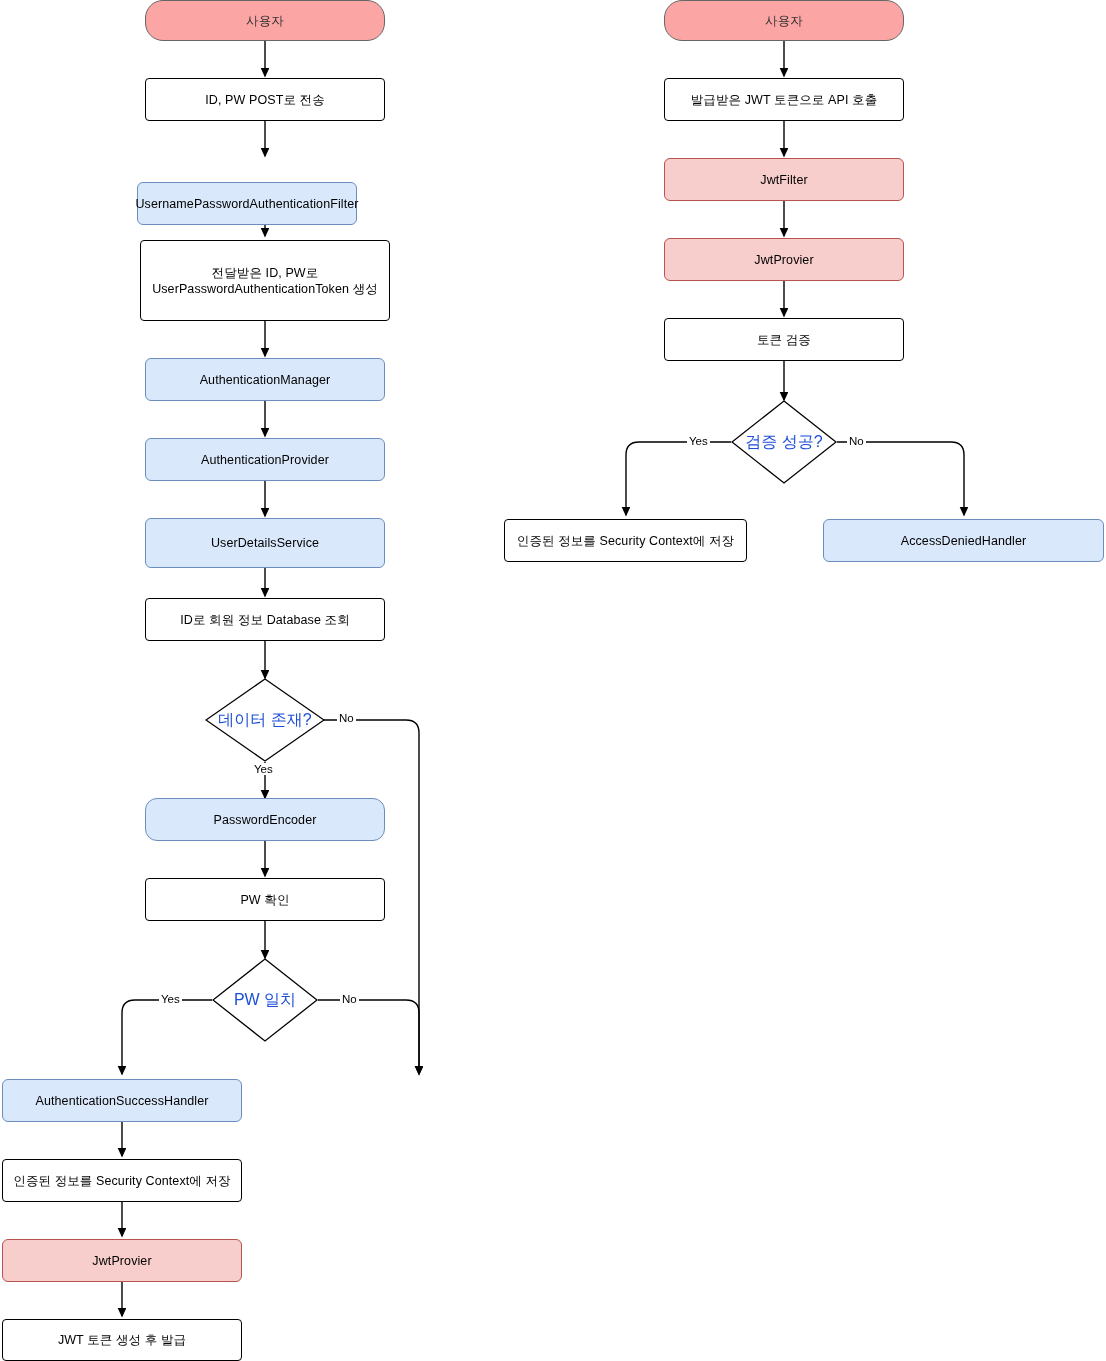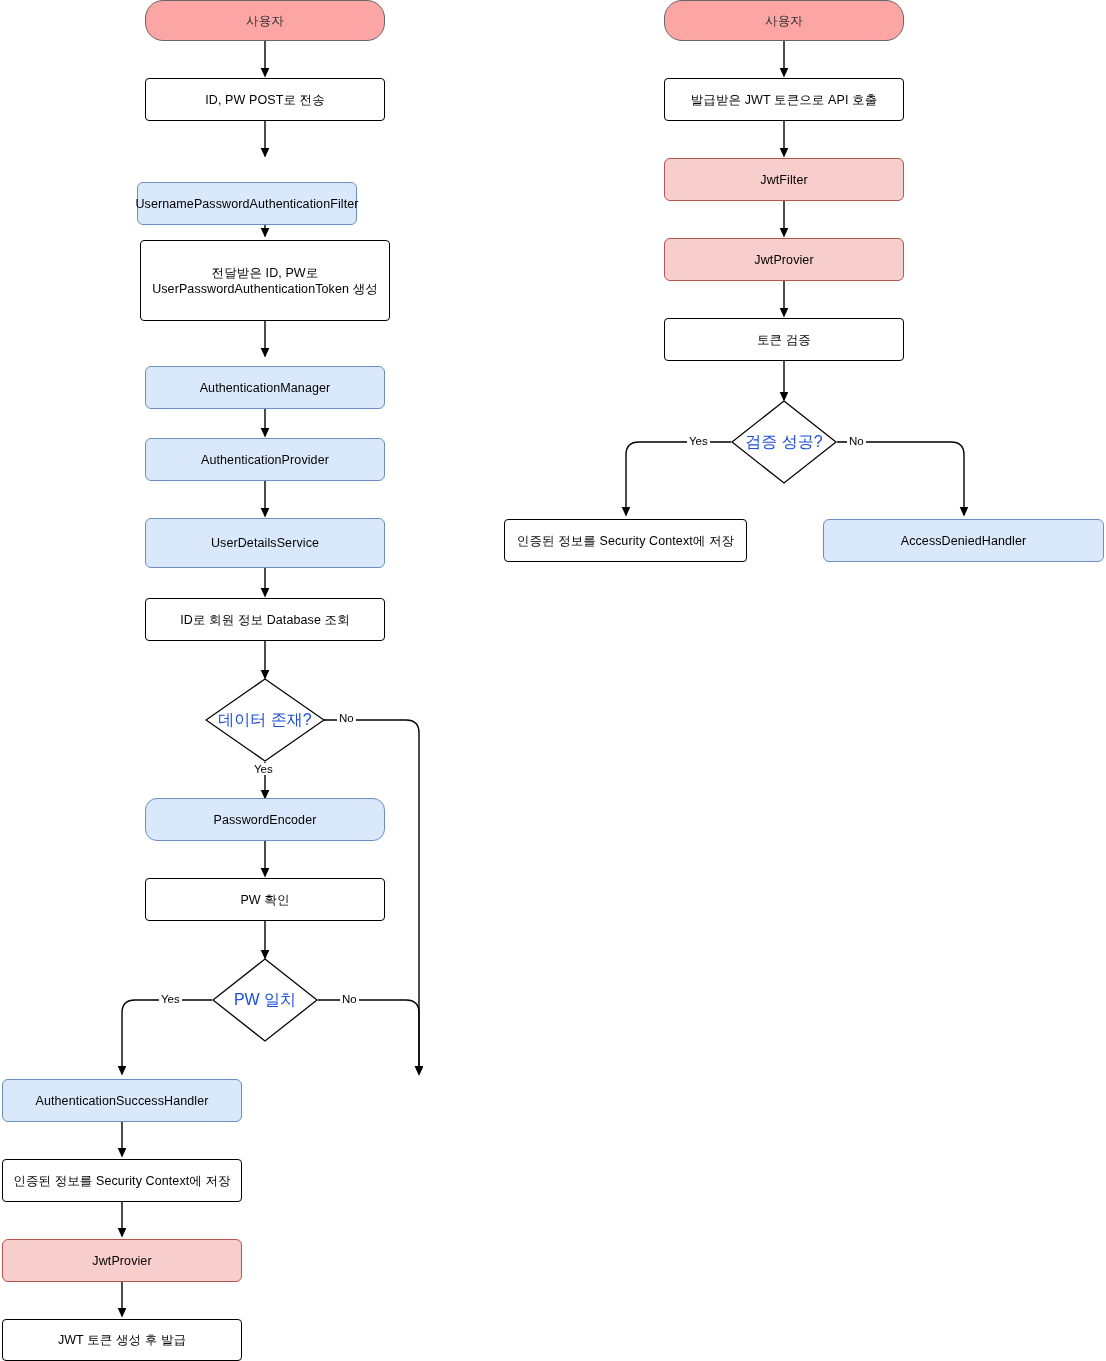--- a/index.html
+++ b/index.html
@@ -137,21 +137,21 @@
 
   <div class="node gray" style="left:145px; top:0px; width:240px; height:41px;">사용자</div>
 
   <div class="node rect" style="left:145px; top:78px; width:240px; height:43px;">ID, PW POST로 전송</div>
 
   <div class="node blue" style="left:137px; top:158px; width:220px; height:43px;margin-top:24px;">UsernamePasswordAuthenticationFilter</div>
 
   <div class="node rect" style="left:140px; top:240px; width:250px; height:81px;text-align:center;">전달받은 ID, PW로
 UserPasswordAuthenticationToken 생성</div>
 
-  <div class="node blue" style="left:145px; top:358px; width:240px; height:43px;margin-top:8px;">AuthenticationManager</div>
+  <div class="node blue" style="left:145px; top:358px; width:240px; height:43px;">AuthenticationManager</div>
 
   <div class="node blue" style="left:145px; top:438px; width:240px; height:43px;">AuthenticationProvider</div>
 
   <div class="node blue" style="left:145px; top:518px; width:240px; height:50px;">UserDetailsService</div>
 
   <div class="node rect" style="left:145px; top:598px; width:240px; height:43px;">ID로 회원 정보 Database 조회</div>
 
   <div class="diamond" style="left:205px; top:678px; width:120px; height:84px;">
     <svg width="120" height="84" viewBox="0 0 120 84" xmlns="http://www.w3.org/2000/svg">
       <polygon points="60,1 119,42 60,83 1,42" fill="#ffffff" stroke="#000000" stroke-width="1.3"></polygon>

